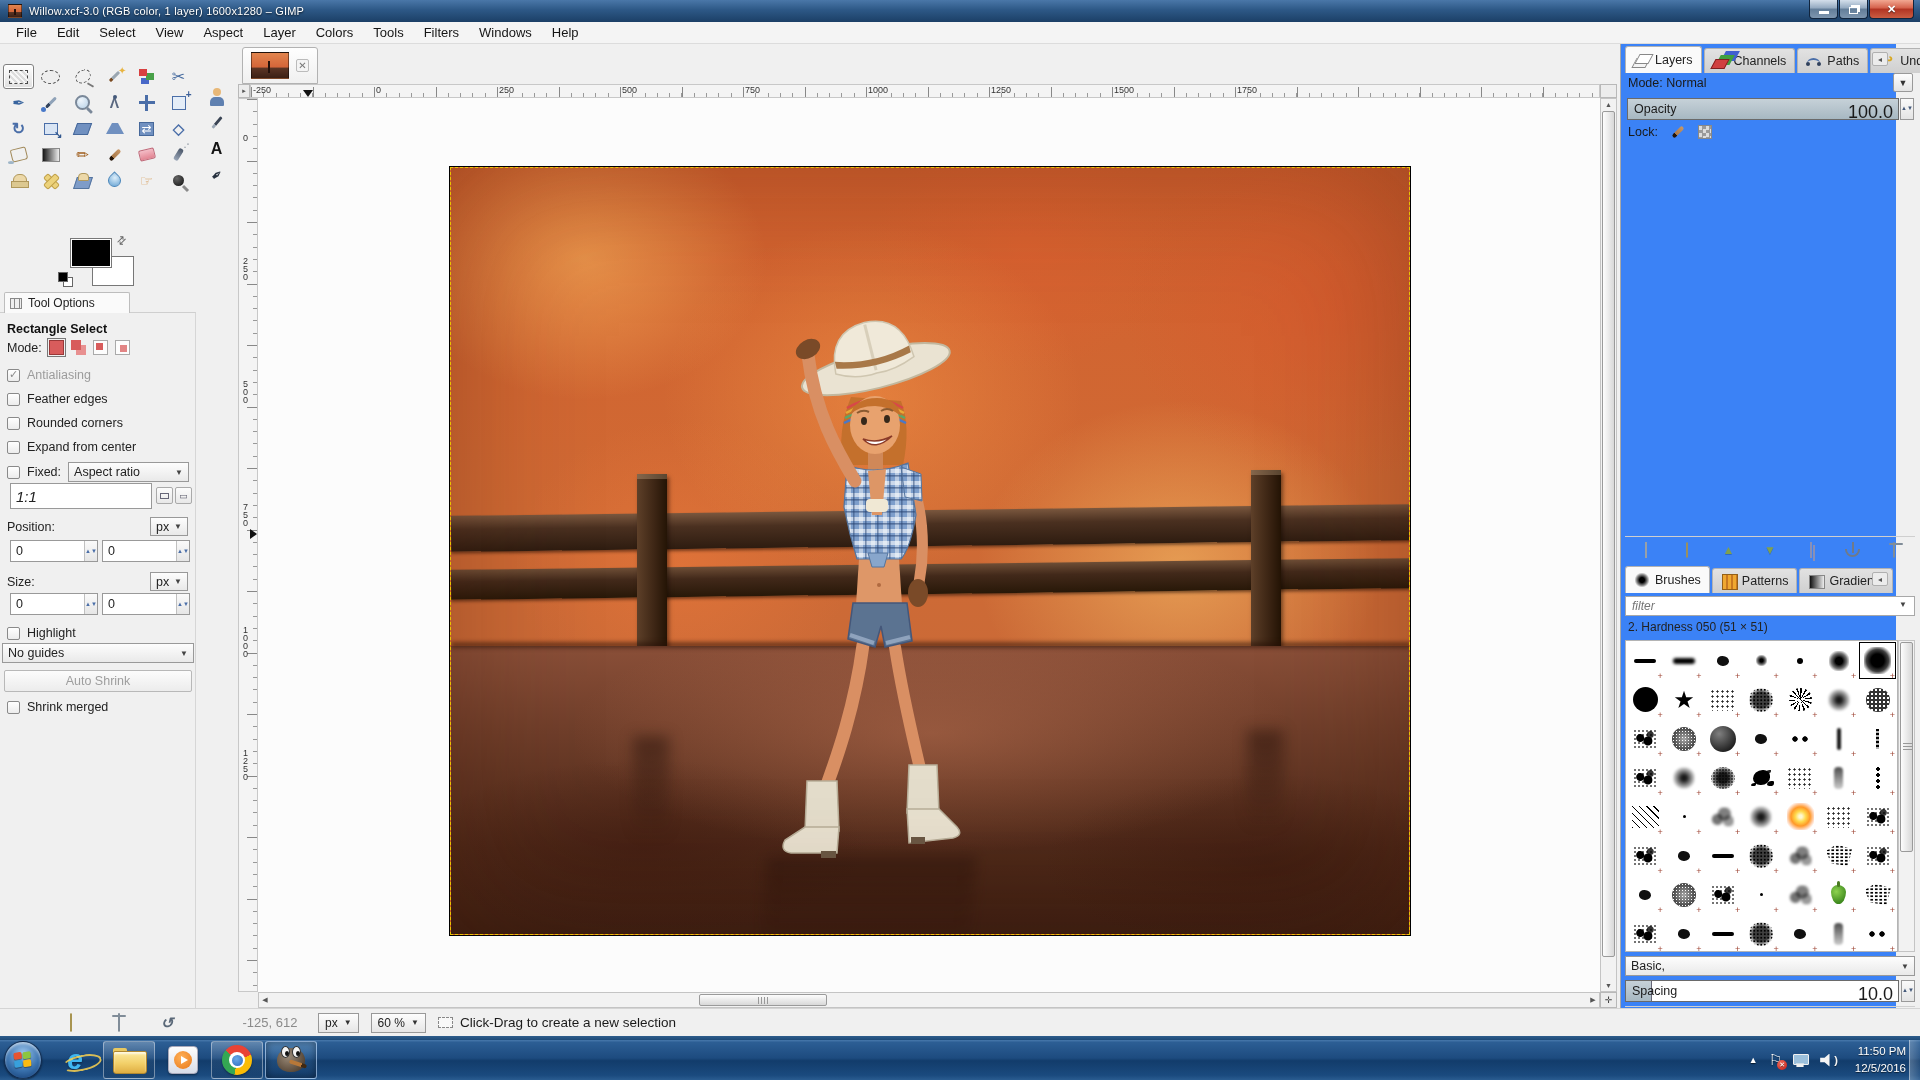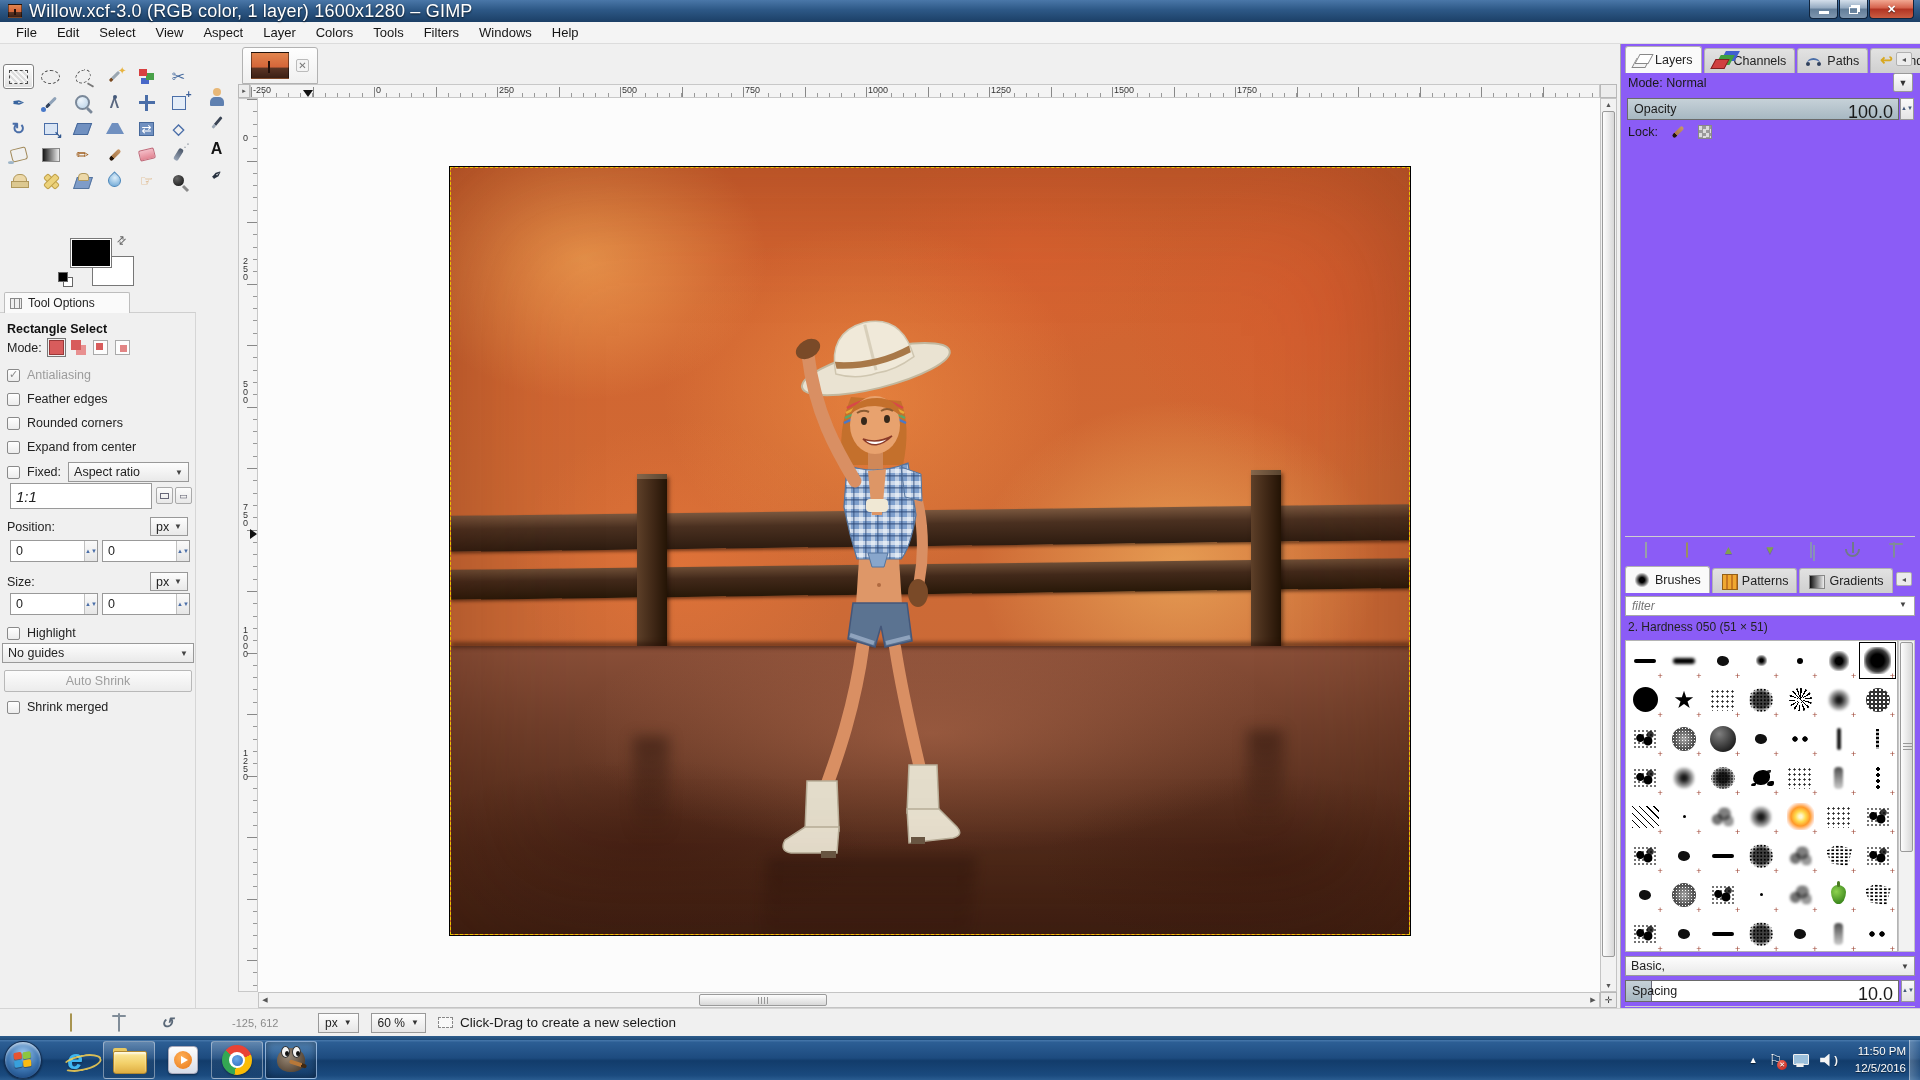--- a/index.html
+++ b/index.html
@@ -4,21 +4,21 @@
 <style>
   *{margin:0;padding:0;box-sizing:border-box}
   html,body{width:1920px;height:1080px;overflow:hidden;font-family:"Liberation Sans",sans-serif;background:#f0f0f0;position:relative}
   [data-interactable]{cursor:default}
 
   
   #titlebar{position:absolute;left:0;top:0;width:1920px;height:22px;background:linear-gradient(180deg,#4a77a8 0%,#2d5886 45%,#1b3f66 100%);display:flex;align-items:center;color:#fff;z-index:30}
   .mini-thumb{background:linear-gradient(180deg,#e2854e 0%,#d4663a 55%,#5a3424 62%,#3b2015 100%);border:1px solid rgba(0,0,0,.45);position:relative;overflow:hidden}
   .mini-thumb::after{content:"";position:absolute;left:44%;top:32%;width:2px;height:48%;background:#23100a}
   #win-icon{width:14px;height:14px;margin:0 7px 0 8px}
-  #win-title{font-size:18px;text-shadow:0 1px 2px rgba(0,0,0,.75);letter-spacing:.2px}
+  #win-title{font-size:11px;text-shadow:0 1px 2px rgba(0,0,0,.75);letter-spacing:.2px}
   #win-controls{position:absolute;right:6px;top:0;display:flex;gap:1px}
   .wbtn{width:29px;height:19px;display:flex;align-items:center;justify-content:center;font-size:11px;font-weight:bold;color:#fff;border:1px solid #10243d;border-top:none;background:linear-gradient(180deg,#d4dfeb,#93a9c0 45%,#627d99 50%,#7e96af);border-radius:0 0 4px 4px;text-shadow:0 1px 1px rgba(0,0,0,.6)}
   .wbtn .rest{width:9px;height:7px;border:1px solid #fff;box-shadow:2px -2px 0 -0px #fff;background:transparent;margin-top:2px}
   .wbtn.close{width:45px;background:linear-gradient(180deg,#f2a892,#d4604a 45%,#b23422 50%,#cb5c42)}
   .wbtn .minbar{width:10px;height:3px;background:#fff;margin-top:6px}
 
   
   #menubar{position:absolute;left:0;top:22px;width:1920px;height:22px;background:#f4f4f4;border-bottom:1px solid #dcdcdc;display:flex;align-items:center;padding-left:6px;z-index:29}
   .menu-item{padding:2px 10px;font-size:13px;color:#151515}
 
@@ -177,21 +177,21 @@
   #post2{left:800px;top:302px;height:260px}
   .post::before{content:"";position:absolute;left:0;top:0;width:100%;height:5px;background:rgba(250,220,180,.25)}
   .refl{position:absolute;filter:blur(7px);pointer-events:none}
   #refl-girl{left:310px;top:688px;width:210px;height:135px;background:linear-gradient(180deg,rgba(36,14,8,.4),transparent 85%);transform:skewX(-5deg)}
   #refl-post1{left:182px;top:568px;width:36px;height:115px;background:linear-gradient(180deg,rgba(28,12,6,.45),transparent 90%)}
   #refl-post2{left:796px;top:562px;width:36px;height:110px;background:linear-gradient(180deg,rgba(28,12,6,.45),transparent 90%)}
   #cowgirl{position:absolute;left:300px;top:145px;width:210px;height:545px}
   #img-vignette{position:absolute;inset:0;box-shadow:inset 0 0 140px rgba(70,25,10,.35);pointer-events:none}
 
   
-  #rightdock{position:absolute;left:1620px;top:44px;width:300px;height:964px;background:#8b5cf6;border-left:1px solid #a8a8a8}
+  #rightdock{position:absolute;left:1620px;top:44px;width:276px;height:964px;background:#3b82f6;border-left:1px solid #a8a8a8}
   .dock-tabs{position:absolute;left:4px;display:flex;gap:2px;align-items:flex-end}
   .dtab{height:25px;display:flex;align-items:center;gap:5px;padding:0 8px;font-size:12.5px;color:#222;border:1px solid #b2b2b2;border-bottom:none;background:linear-gradient(#e2e2e2,#cfcfcf);border-radius:3px 3px 0 0}
   .dtab.active{background:#fafafa;height:27px}
   .collapse-btn{position:absolute;right:8px;width:16px;height:14px;border:1px solid #b0b0b0;border-radius:2px;background:#ececec;font-size:8px;color:#555;display:flex;align-items:center;justify-content:center}
   .collapse-btn::before{content:"◂"}
   .drop-btn{position:absolute;width:20px;height:19px;border:1px solid #999;background:linear-gradient(#fdfdfd,#e4e4e4);display:flex;align-items:center;justify-content:center;font-size:9px;color:#333;border-radius:2px}
   .drop-btn::before{content:"▼"}
   .spinslider{position:absolute;height:22px;border:1px solid #6a6a6a;background:#fff;overflow:hidden}
   .spinslider .fill{position:absolute;left:0;top:0;bottom:0;background:linear-gradient(#c6d1d8,#a7b8c2)}
   .spinslider .lbl{position:absolute;left:6px;top:3px;font-size:12.5px;color:#1a1a1a}
@@ -266,21 +266,21 @@
   #brush-sb{position:absolute;left:277px;top:596px;width:17px;height:312px;background:#f2f2f2;border:1px solid #c4c4c4}
   #brush-sb .thumb{position:absolute;left:1px;top:1px;width:13px;height:210px;background:linear-gradient(90deg,#fdfdfd,#d8d8d8);border:1px solid #9a9a9a;border-radius:2px}
   #brush-sb .thumb::after{content:"";position:absolute;top:50%;left:2px;margin-top:-4px;width:9px;height:8px;background:repeating-linear-gradient(180deg,#999 0 1px,transparent 1px 3px)}
   .ic-edit::before{content:"✎";color:#c07830;font-size:14px}
   .ic-refresh::before{content:"↻";color:#3a78c8;font-weight:bold;font-size:15px}
   .ic-trashmesh::before{content:"";width:13px;height:13px;border-radius:50%;background:radial-gradient(circle,#777 .8px,transparent 1.1px) 0 0/3px 3px,#ddd;border:1px solid #999}
 
   
   #statusbar{position:absolute;left:0;top:1008px;width:1920px;height:28px;background:#f0f0f0;border-top:1px solid #d4d4d4;display:flex;align-items:center;z-index:6}
   #sb-presets{display:flex;gap:18px;margin-left:8px;width:224px}
-  #sb-pos{width:76px;font-size:11px;color:#8a8a8a;text-align:left;margin-right:10px}
+  #sb-pos{width:76px;font-size:13px;color:#8a8a8a;text-align:center;margin-right:10px}
   .sb-combo{height:20px;border:1px solid #999;background:linear-gradient(#fdfdfd,#e6e6e6);display:flex;align-items:center;gap:6px;padding:0 6px;font-size:12px;color:#222}
   .sb-combo .arr{font-size:8px;color:#333}
   #sb-zoom{margin-left:12px}
   #sb-toolicon{width:15px;height:11px;border:1px dashed #888;background:#f8f8f8;margin:0 7px 0 12px}
   #sb-msg{font-size:13.5px;color:#1a1a1a}
 
   #deskstrip{position:absolute;left:0;top:1036px;width:1920px;height:4px;background:linear-gradient(180deg,#2e5d8c,#1d4a78)}
 
   
   #taskbar{position:absolute;left:0;top:1040px;width:1920px;height:40px;background:linear-gradient(180deg,#4879ac 0%,#2c5e94 6%,#1d4b7f 45%,#123c6b 52%,#1a4a7e 88%,#2a5c90 100%);z-index:40;display:flex;align-items:center}

